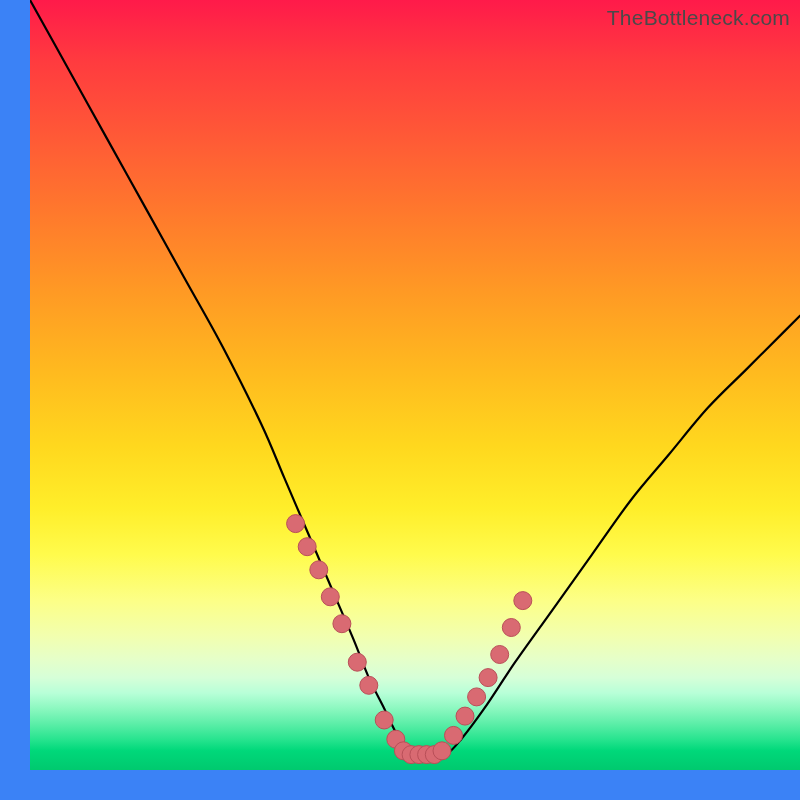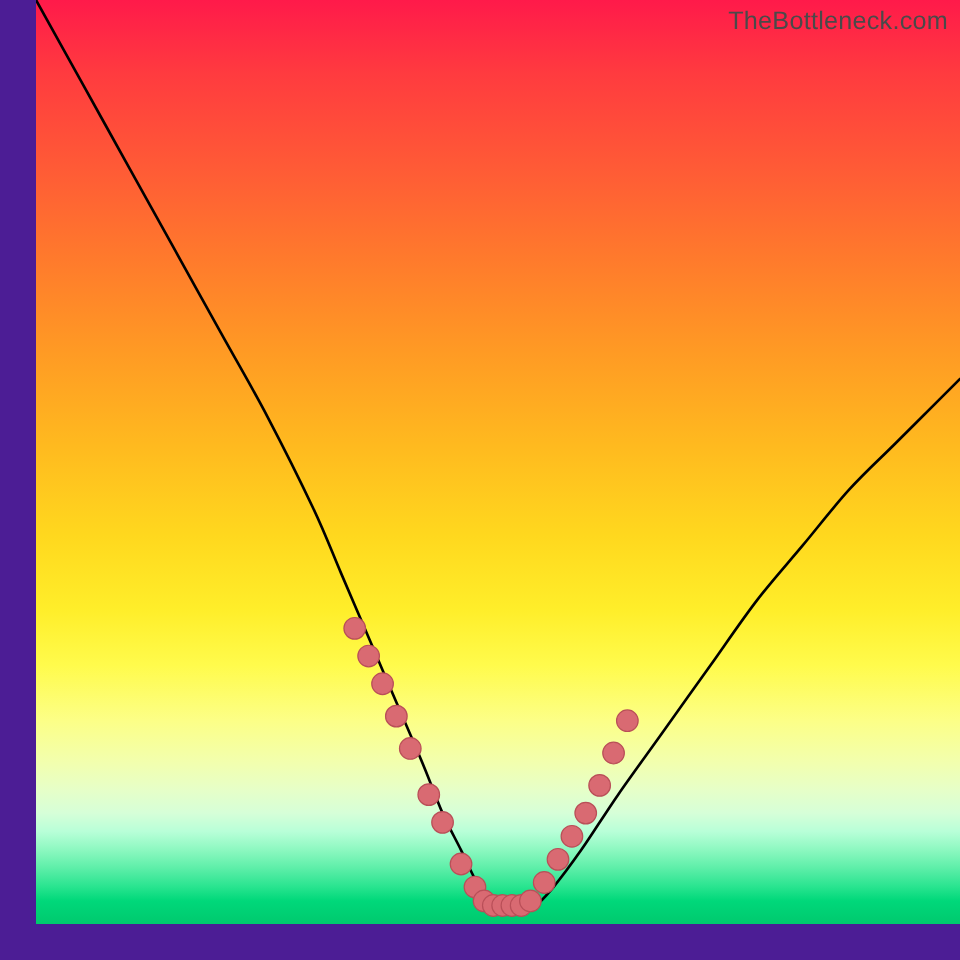--- a/index.html
+++ b/index.html
@@ -8,21 +8,21 @@
     width: 800px;
     height: 800px;
     overflow: hidden;
     background: #000;
     font-family: Arial, Helvetica, sans-serif;
   }
   .frame {
     position: relative;
     width: 800px;
     height: 800px;
-    background: #4c1d95;
+    background: #3b82f6;
   }
   .plot {
     position: absolute;
     left: 30px;
     top: 0;
     width: 770px;
     height: 770px;
     background: linear-gradient(to bottom,
       #ff1a4a 0%,
       #ff3b3f 8%,

